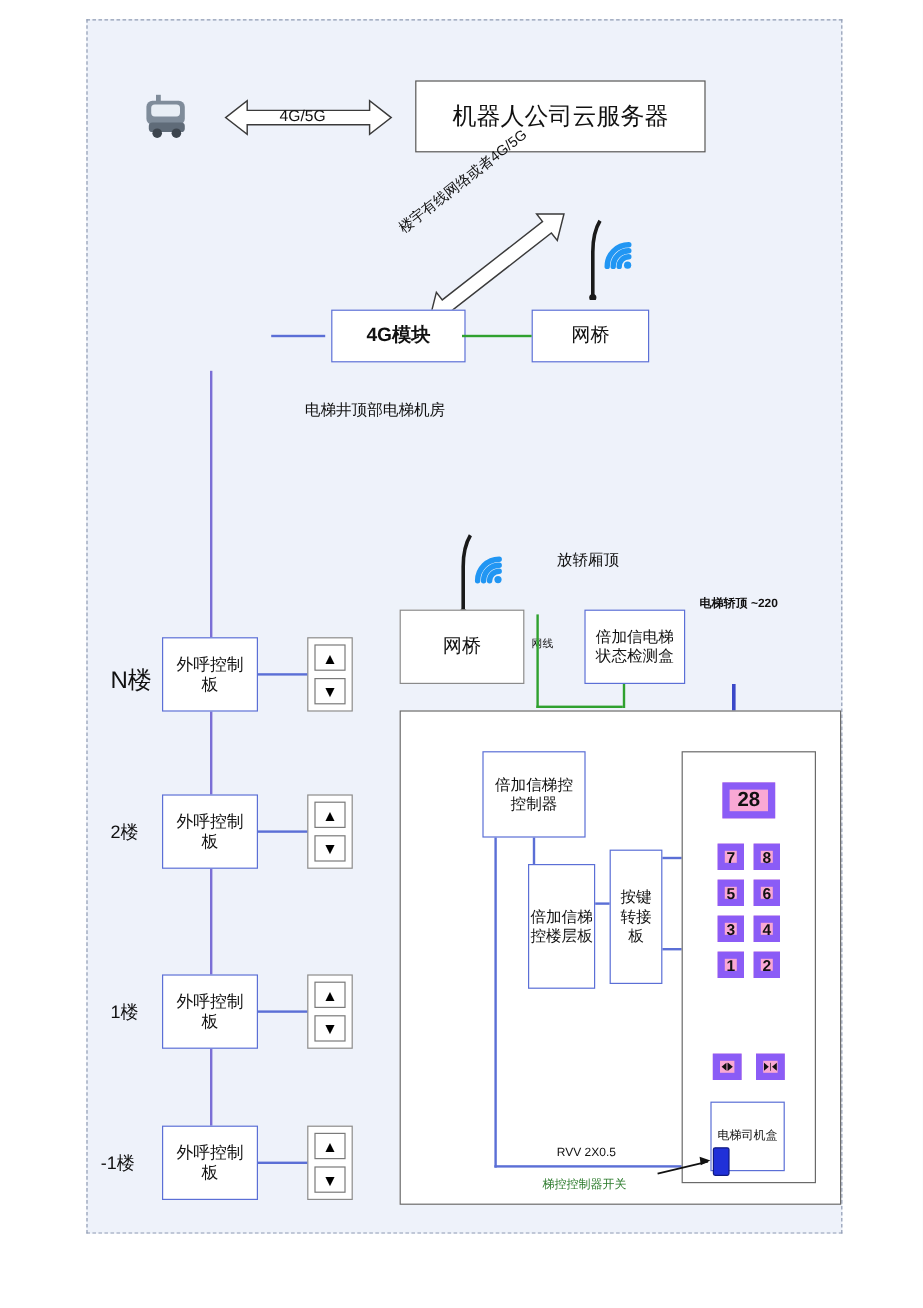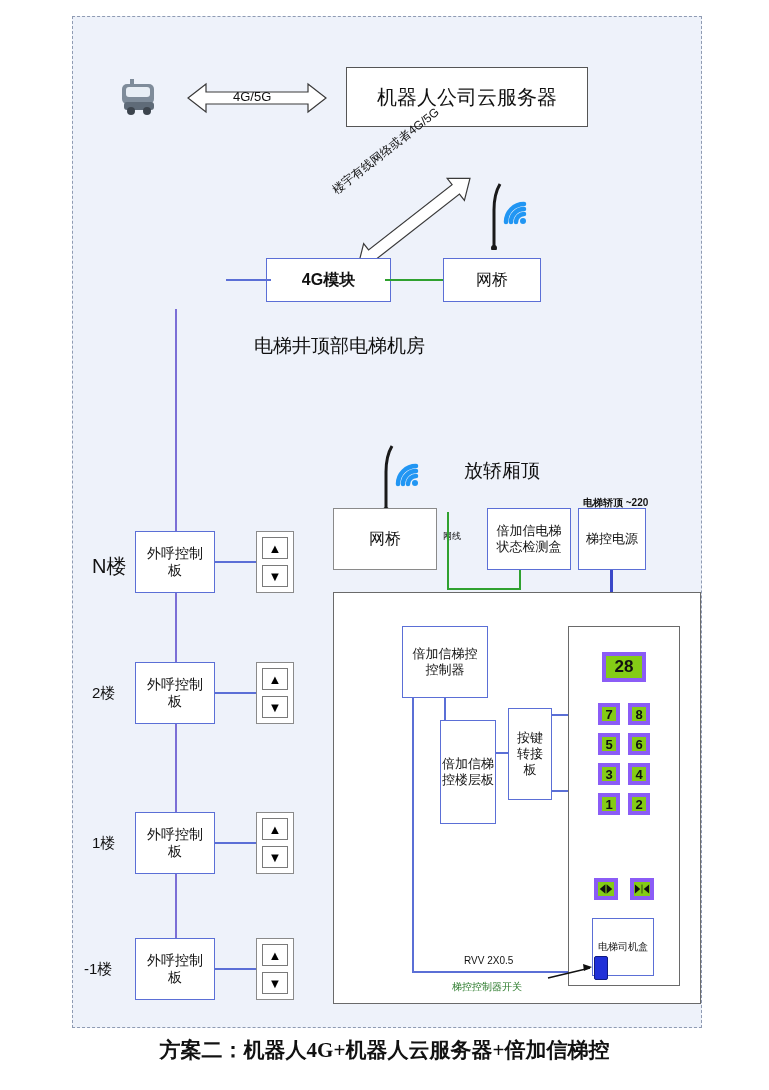--- a/index.html
+++ b/index.html
@@ -14,41 +14,41 @@
     background:#eef2fa;border:1px dashed #8f9bb3;
   }
   .box{
     position:absolute;background:#ffffff;border:1px solid #8f9bb3;
     display:flex;align-items:center;justify-content:center;text-align:center;
     font-size:14px;color:#111;line-height:1.25;box-sizing:border-box;
   }
   .box.blue{border-color:#5b6fd6;}
   .box.gray{border-color:#8a8a8a;}
   .lbl{position:absolute;font-size:14px;color:#111;white-space:pre;}
-  .lbl.big{font-size:19px;}
+  .lbl.big{font-size:13px;}
   .lbl.small{font-size:10px;}
   .lbl.tiny{font-size:9px;}
   .line{position:absolute;background:#5b6fd6;}
   .line.green{background:#2fa12f;}
   .line.purple{background:#7b6fd6;}
   .line.blueheavy{background:#3a48c8;}
   svg.ov{position:absolute;left:0;top:0;width:769px;height:1090px;overflow:visible;pointer-events:none;}
   .caption{
     position:absolute;left:0;top:1036px;width:769px;text-align:center;
     font-size:21px;font-weight:bold;color:#111;
     font-family:"Liberation Serif", serif;
   }
   .btnsq{
     position:absolute;border:1px solid #7a7a7a;background:#fff;
     display:flex;align-items:center;justify-content:center;font-size:13px;box-sizing:border-box;
   }
   .carbody{position:absolute;}
   .wifi{position:absolute;}
   .numbox{
-    position:absolute;border:4px solid #8b5cf6;background:#84cc16;
+    position:absolute;border:6px solid #8b5cf6;background:#f9a8d4;
     display:flex;align-items:center;justify-content:center;
     font-size:13px;color:#111;box-sizing:border-box;font-weight:bold;
   }
   .bigpanel{position:absolute;border:1px solid #6a6a6a;background:#fff;box-sizing:border-box;}
   .innerpanel{position:absolute;border:1px solid #6a6a6a;background:#fff;box-sizing:border-box;}
 </style>
 </head>
 <body>
 
 <div id="canvas">
@@ -74,21 +74,21 @@
   <div class="box" style="left:346px;top:67px;width:242px;height:60px;border-color:#555;font-size:20px;">机器人公司云服务器</div>
 
   <svg class="ov">
     <g transform="rotate(-38 455 190)">
       <polygon points="332,190 350,176 350,184 456,184 456,176 474,190 456,204 456,196 350,196 350,204" fill="#ffffff" stroke="#3a3a3a" stroke-width="1.2"></polygon>
     </g>
   </svg>
   <div class="lbl" style="left:329px;top:185px;font-size:12px;transform:rotate(-38deg);transform-origin:left top;">楼宇有线网络或者4G/5G</div>
 
 
-  <div class="box blue" style="left:266px;top:258px;width:125px;height:44px;font-weight:bold;font-size:16px;">4G模块</div>
+  <div class="box blue" style="left:276px;top:258px;width:112px;height:44px;font-weight:bold;font-size:16px;">4G模块</div>
 
   <div class="box blue" style="left:443px;top:258px;width:98px;height:44px;font-size:16px;">网桥</div>
 
   <div class="line" style="left:226px;top:279px;width:45px;height:2px;"></div>
   <div class="line green" style="left:385px;top:279px;width:58px;height:2px;"></div>
 
   <div class="wifi" style="left:478px;top:180px;width:62px;height:70px;">
     <svg width="62" height="70" viewBox="0 0 62 70">
       <path d="M16 68 L16 30 Q16 14 22 4" stroke="#1a1a1a" stroke-width="3" fill="none"></path>
       <circle cx="16" cy="68" r="3" fill="#1a1a1a"></circle>
@@ -117,39 +117,38 @@
   </div>
 
   <div class="lbl big" style="left:464px;top:458px;">放轿厢顶</div>
 
   <div class="lbl small" style="left:583px;top:496px;font-weight:bold;">电梯轿顶 ~220</div>
 
   <div class="box gray" style="left:333px;top:508px;width:104px;height:62px;font-size:16px;">网桥</div>
 
   <div class="box blue" style="left:487px;top:508px;width:84px;height:62px;font-size:13px;padding:0 4px;">倍加信电梯状态检测盒</div>
 
-  <div class="box blue" style="left:578px;top:508px;width:68px;height:62px;font-size:13px;padding:0 4px;">梯控电源</div>
 
   <div class="lbl tiny" style="left:443px;top:530px;">网线</div>
 
   <div class="line green" style="left:447px;top:512px;width:2px;height:78px;"></div>
   <div class="line green" style="left:447px;top:588px;width:72px;height:2px;"></div>
   <div class="line green" style="left:519px;top:570px;width:2px;height:20px;"></div>
 
   <div class="line blueheavy" style="left:610px;top:570px;width:3px;height:28px;"></div>
   <div class="line blueheavy" style="left:462px;top:596px;width:151px;height:3px;"></div>
   <div class="line blueheavy" style="left:462px;top:596px;width:3px;height:30px;"></div>
 
   <div class="bigpanel" style="left:333px;top:592px;width:368px;height:412px;"></div>
 
   <div class="box blue" style="left:402px;top:626px;width:86px;height:72px;font-size:13px;padding:0 5px;">倍加信梯控控制器</div>
 
   <div class="box blue" style="left:440px;top:720px;width:56px;height:104px;font-size:13px;padding:0 0;">倍加信梯控楼层板</div>
 
-  <div class="box blue" style="left:508px;top:708px;width:44px;height:92px;font-size:13px;padding:0 3px;">按键转接板</div>
+  <div class="box blue" style="left:508px;top:708px;width:44px;height:112px;font-size:13px;padding:0 3px;">按键转接板</div>
 
   <div class="line" style="left:444px;top:698px;width:2px;height:22px;"></div>
   <div class="line" style="left:496px;top:752px;width:12px;height:2px;"></div>
   <div class="line" style="left:552px;top:714px;width:38px;height:2px;"></div>
   <div class="line" style="left:552px;top:790px;width:38px;height:2px;"></div>
 
   <div class="line" style="left:412px;top:698px;width:2px;height:275px;"></div>
   <div class="line" style="left:412px;top:971px;width:180px;height:2px;"></div>
 
   <div class="innerpanel" style="left:568px;top:626px;width:112px;height:360px;"></div>
@@ -214,14 +213,13 @@
   <div class="btnsq" style="left:262px;top:846px;width:26px;height:22px;">▼</div>
   <div class="line" style="left:215px;top:842px;width:41px;height:2px;"></div>
 
   <div class="lbl" style="left:84px;top:960px;font-size:15px;">-1楼</div>
   <div class="box blue" style="left:135px;top:938px;width:80px;height:62px;font-size:14px;padding:0 5px;">外呼控制板</div>
   <div class="box gray" style="left:256px;top:938px;width:38px;height:62px;"></div>
   <div class="btnsq" style="left:262px;top:944px;width:26px;height:22px;">▲</div>
   <div class="btnsq" style="left:262px;top:972px;width:26px;height:22px;">▼</div>
   <div class="line" style="left:215px;top:968px;width:41px;height:2px;"></div>
 
-  <div class="caption">方案二：机器人4G+机器人云服务器+倍加信梯控</div>
 </div>
 
 </body></html>

